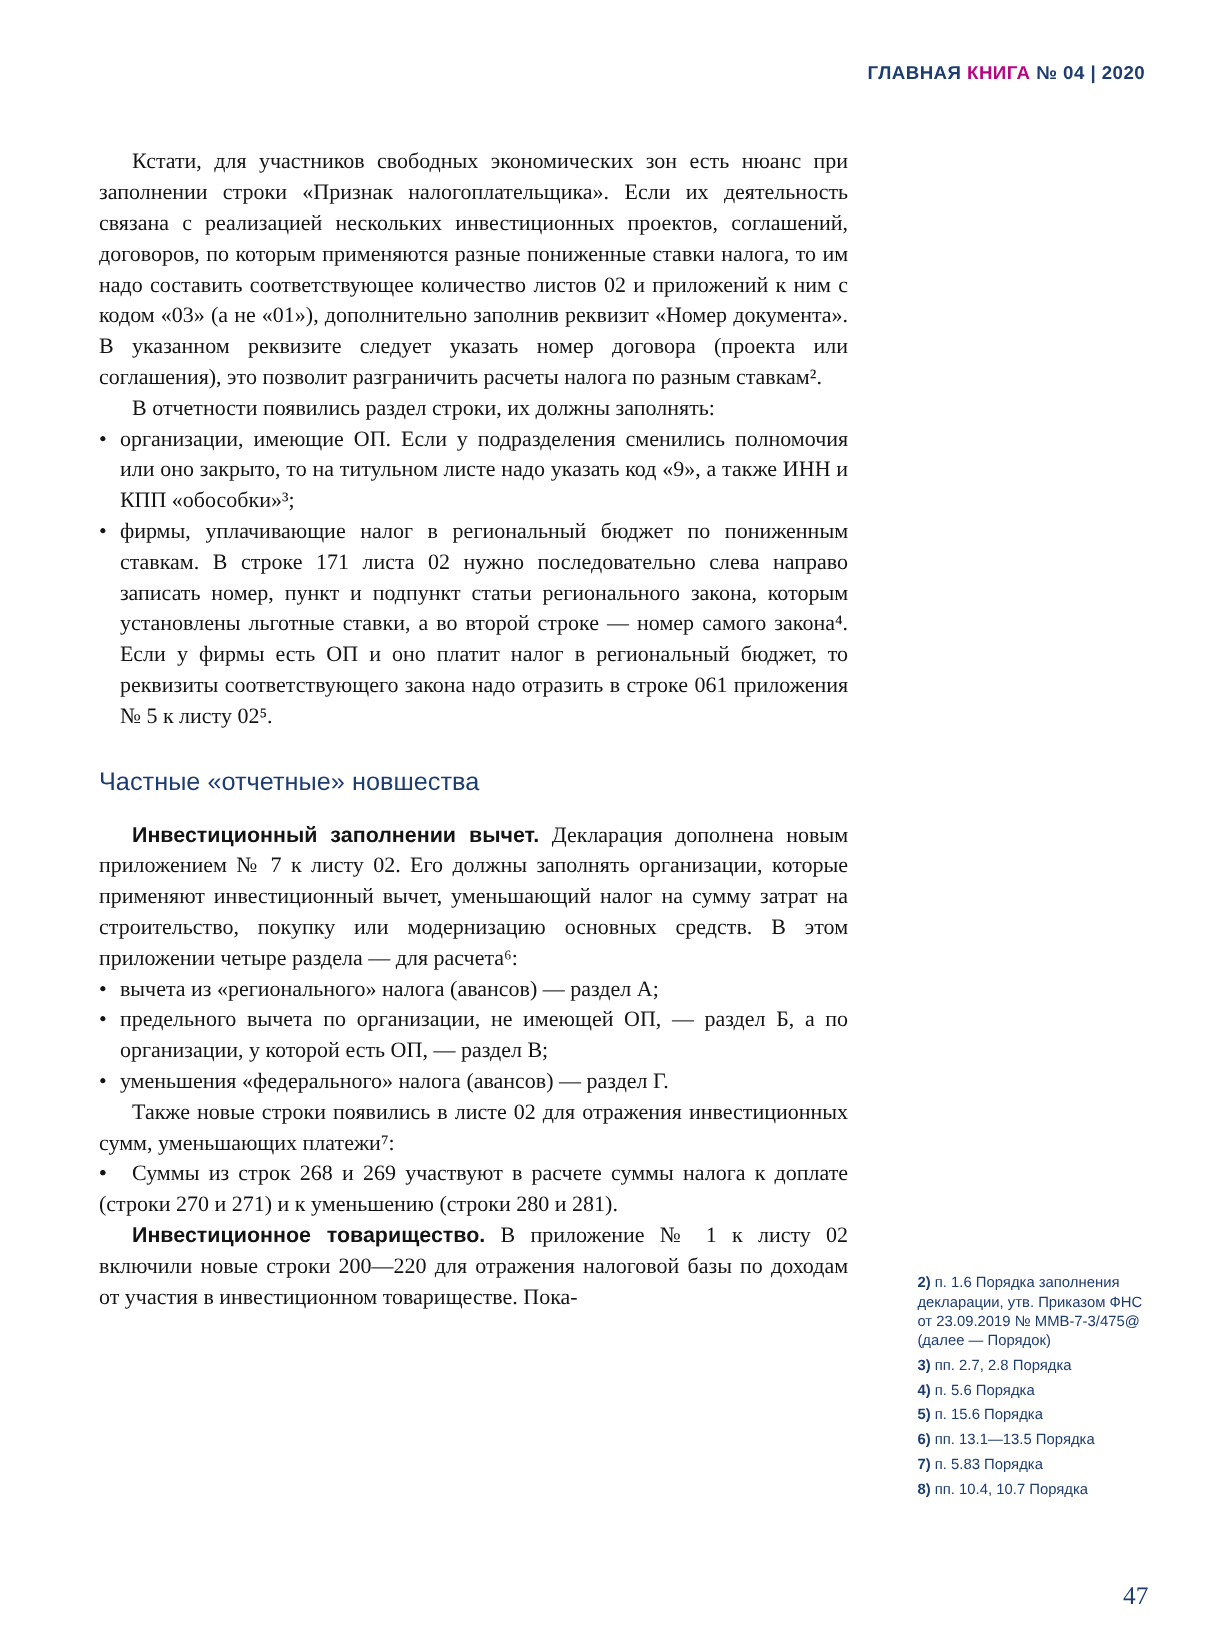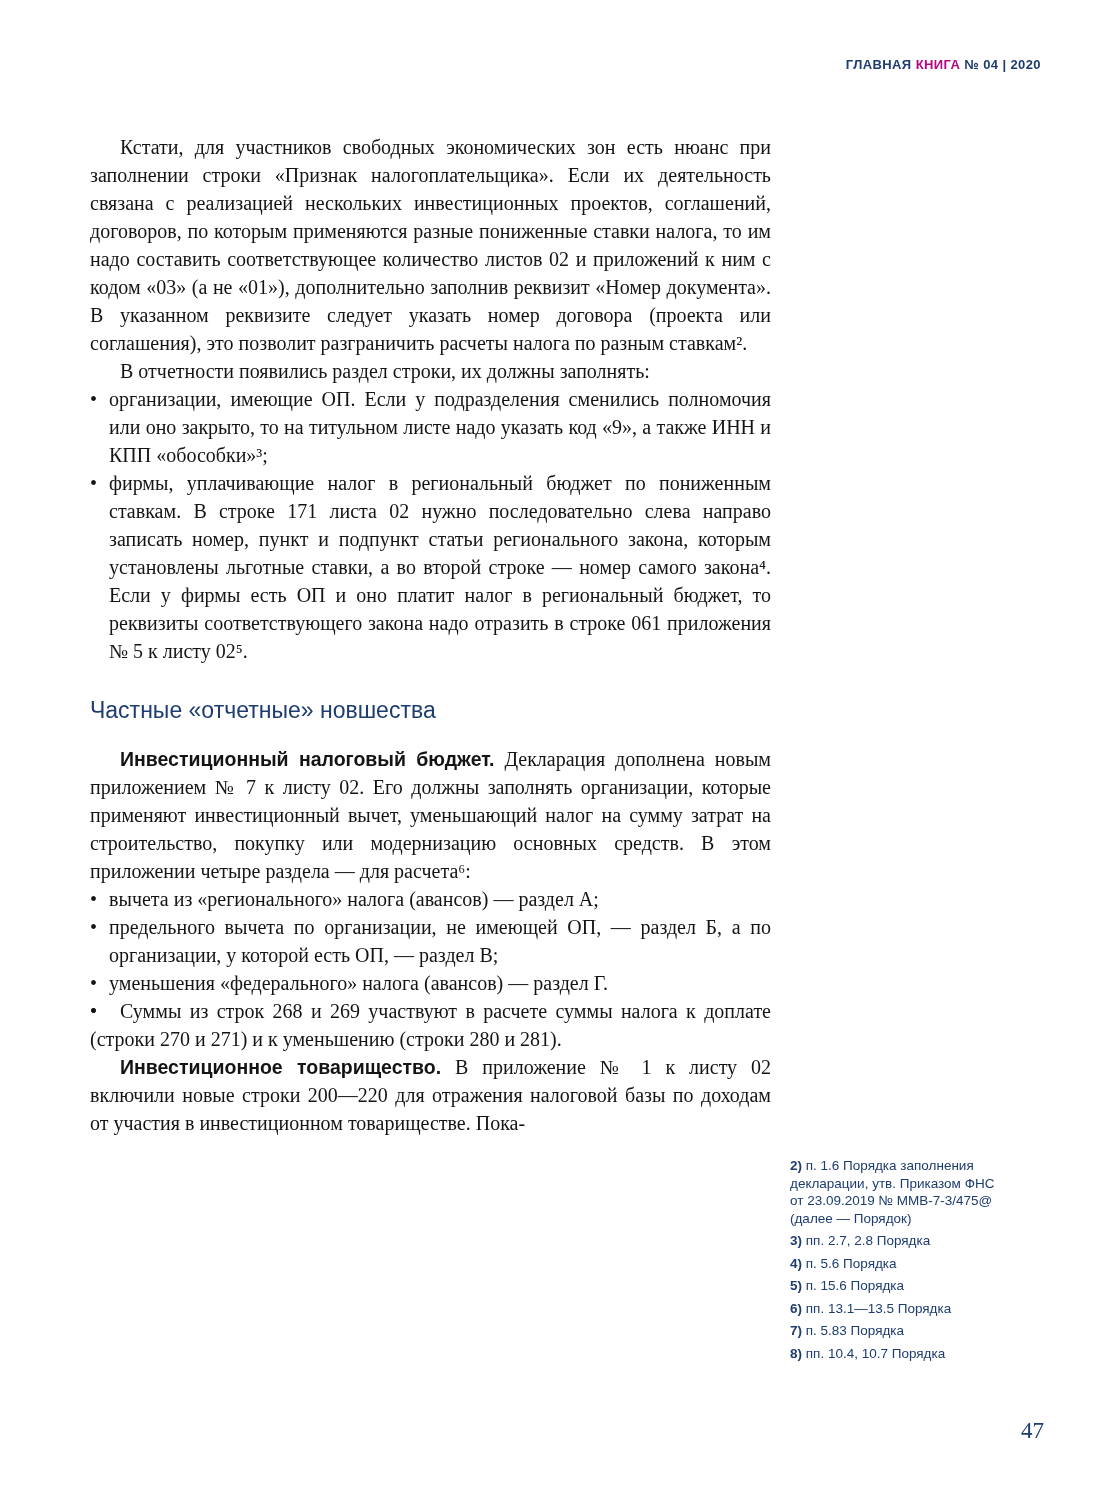--- a/index.html
+++ b/index.html
@@ -16,21 +16,21 @@
   .page { position: absolute; inset: 0; }
 
   
   .header {
     position: absolute;
     top: 57px;
     left: 0;
     width: 1041px;
     text-align: right;
     font-family: "Liberation Sans", "DejaVu Sans", sans-serif;
-    font-size: 13px;
+    font-size: 17px;
     font-weight: 700;
     letter-spacing: 0.4px;
     white-space: nowrap;
   }
   .header .navy { color: #1d3c70; }
   .header .accent { color: #b5067f; }
 
   
   .main-col {
     position: absolute;
@@ -58,37 +58,37 @@
   }
   .runin {
     font-family: "Liberation Sans", "DejaVu Sans", sans-serif;
     font-weight: 700;
     font-size: 19.5px;
   }
 
   
   .footnotes {
     position: absolute;
-    left: 790px;
+    left: 834px;
     top: 1157px;
     width: 220px;
     font-family: "Liberation Sans", "DejaVu Sans", sans-serif;
     font-size: 13.5px;
     line-height: 17.5px;
     color: #1d3c70;
     text-align: left;
   }
   .footnote { margin: 0 0 5px 0; }
   .fn-num { font-weight: 700; }
 
   
   .page-number {
     position: absolute;
     right: 60px;
-    bottom: 56px;
+    bottom: 36px;
     font-size: 23px;
     color: #1d3c70;
     font-family: "Liberation Serif", "DejaVu Serif", serif;
   }
 </style>
 </head>
 <body>
 
 <div class="page">
 
@@ -110,37 +110,38 @@
         <span>организации, имеющие ОП. Если у подразделения сменились полномочия или оно закрыто, то на титульном листе надо указать код «9», а также ИНН и КПП «обособки»³;</span>
       </li>
       <li>
         <span class="bullet-dot">•</span>
         <span>фирмы, уплачивающие налог в региональный бюджет по пониженным ставкам. В строке 171 листа 02 нужно последовательно слева направо записать номер, пункт и подпункт статьи регионального закона, которым установлены льготные ставки, а во второй строке — номер самого закона⁴. Если у фирмы есть ОП и оно платит налог в региональный бюджет, то реквизиты соответствующего закона надо отразить в строке 061 приложения № 5 к листу 02⁵.</span>
       </li>
     </ul>
 
     <h2 class="section-heading">Частные «отчетные» новшества</h2>
 
-    <p class="para"><span class="runin">Инвестиционный налоговый бюджет.</span> <span>Декларация дополнена новым приложением № 7 к листу 02. Его должны заполнять организации, которые применяют инвестиционный вычет, уменьшающий налог на сумму затрат на строительство, покупку или модернизацию основных средств. В этом приложении четыре раздела — для расчета⁶:</span></p>
+    <p class="para"><span class="runin">Инвестиционный заполнении вычет.</span> <span>Декларация дополнена новым приложением № 7 к листу 02. Его должны заполнять организации, которые применяют инвестиционный вычет, уменьшающий налог на сумму затрат на строительство, покупку или модернизацию основных средств. В этом приложении четыре раздела — для расчета⁶:</span></p>
 
     <ul class="bullets">
       <li>
         <span class="bullet-dot">•</span>
         <span>вычета из «регионального» налога (авансов) — раздел А;</span>
       </li>
       <li>
         <span class="bullet-dot">•</span>
         <span>предельного вычета по организации, не имеющей ОП, — раздел Б, а по организации, у которой есть ОП, — раздел В;</span>
       </li>
       <li>
         <span class="bullet-dot">•</span>
         <span>уменьшения «федерального» налога (авансов) — раздел Г.</span>
       </li>
     </ul>
 
+    <p class="para">Также новые строки появились в листе 02 для отражения инвестиционных сумм, уменьшающих платежи⁷:</p>
 
     <ul class="bullets">
       <li>
         <span class="bullet-dot">•</span>
       </li>
       <li>
         <span class="bullet-dot">•</span>
       </li>
     </ul>
 

